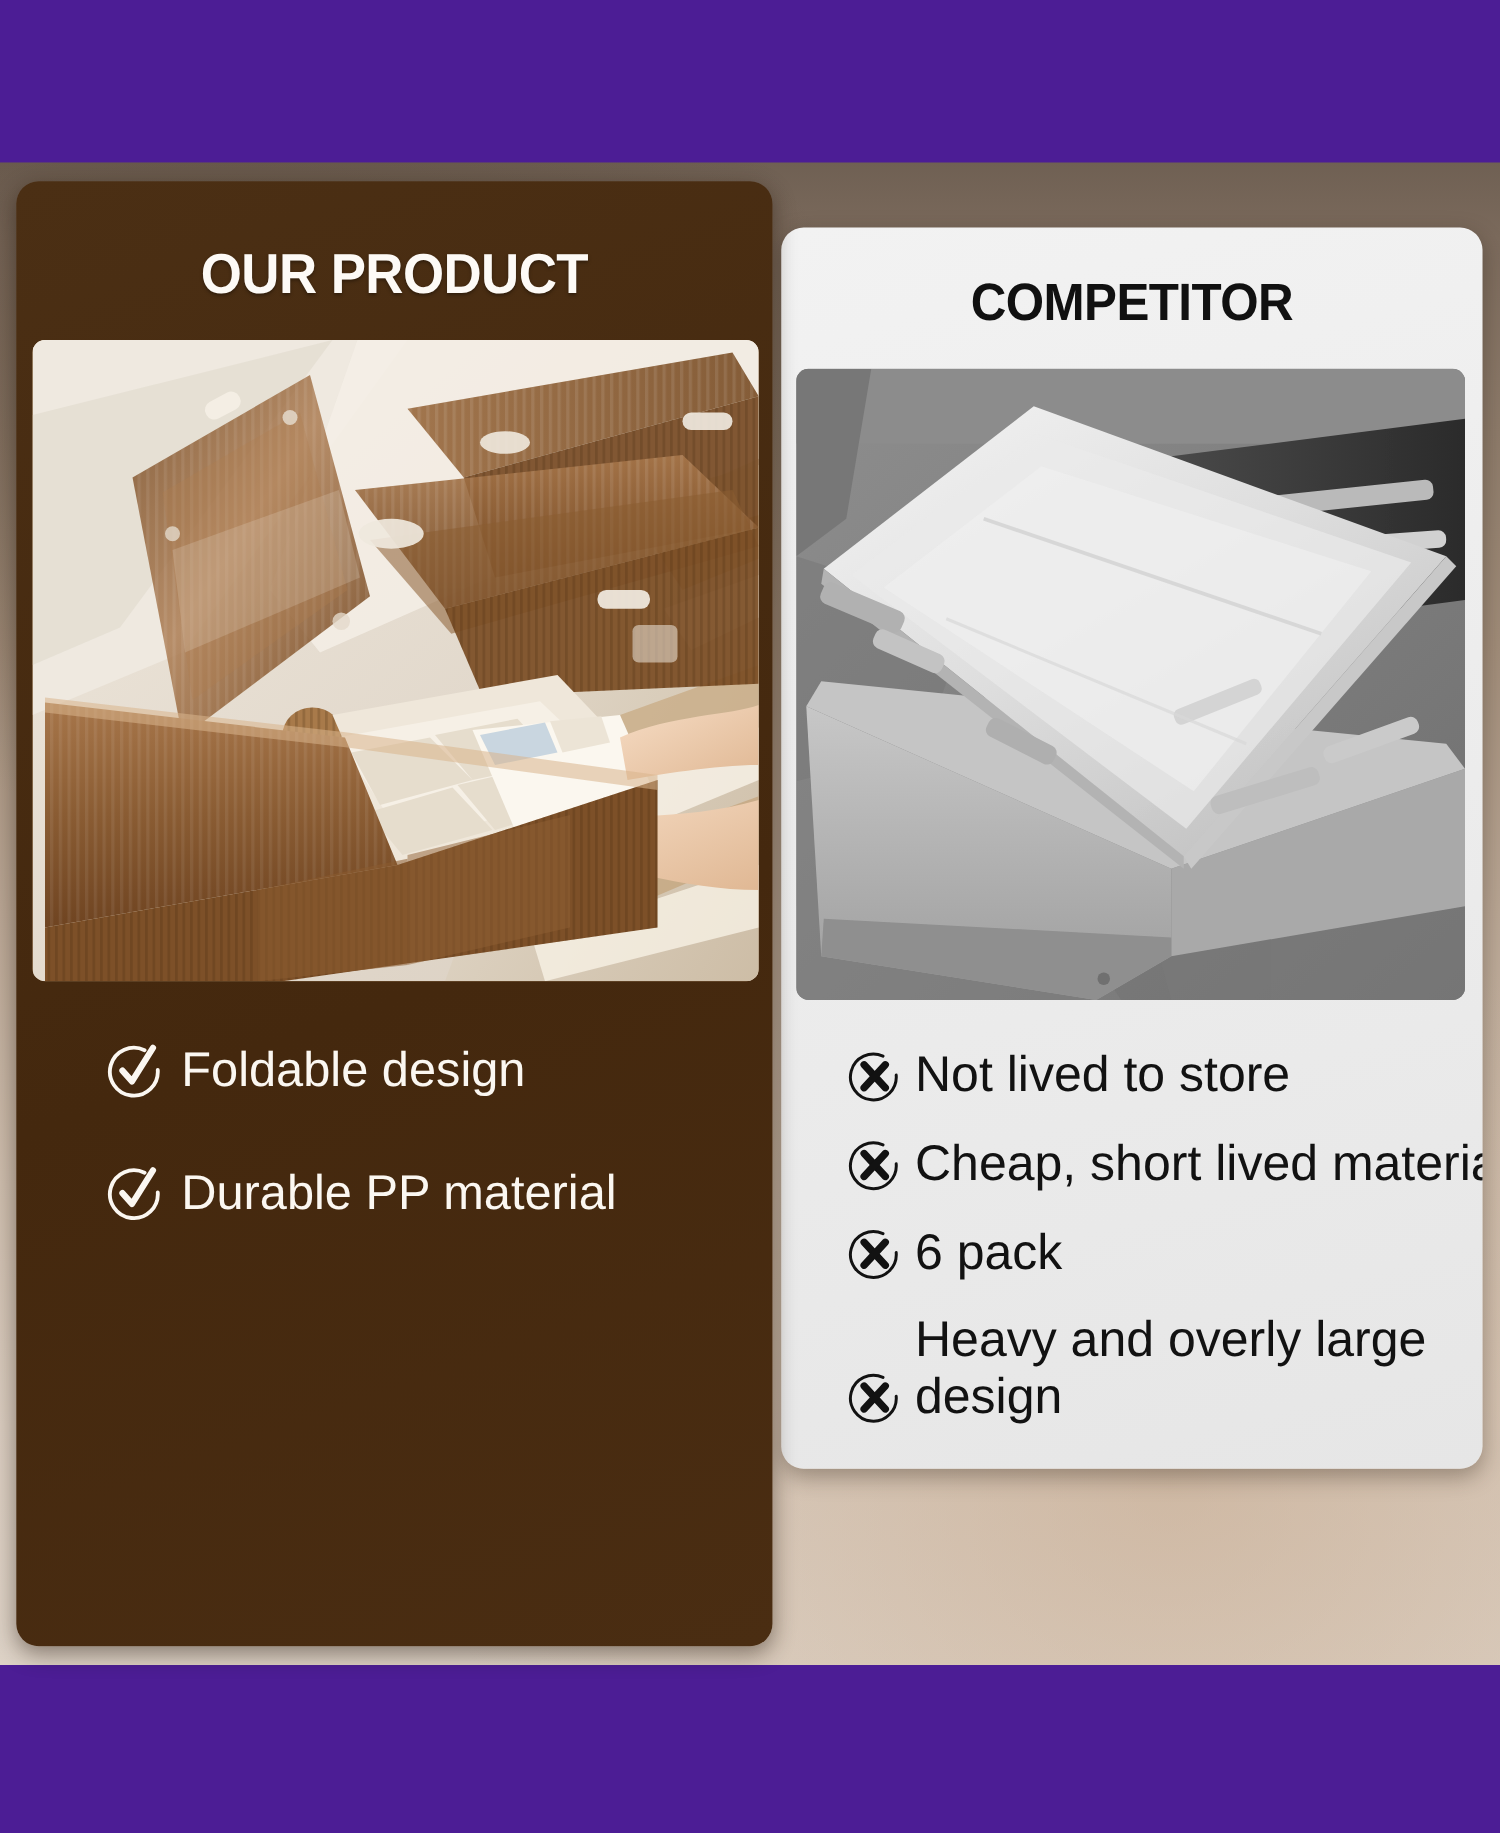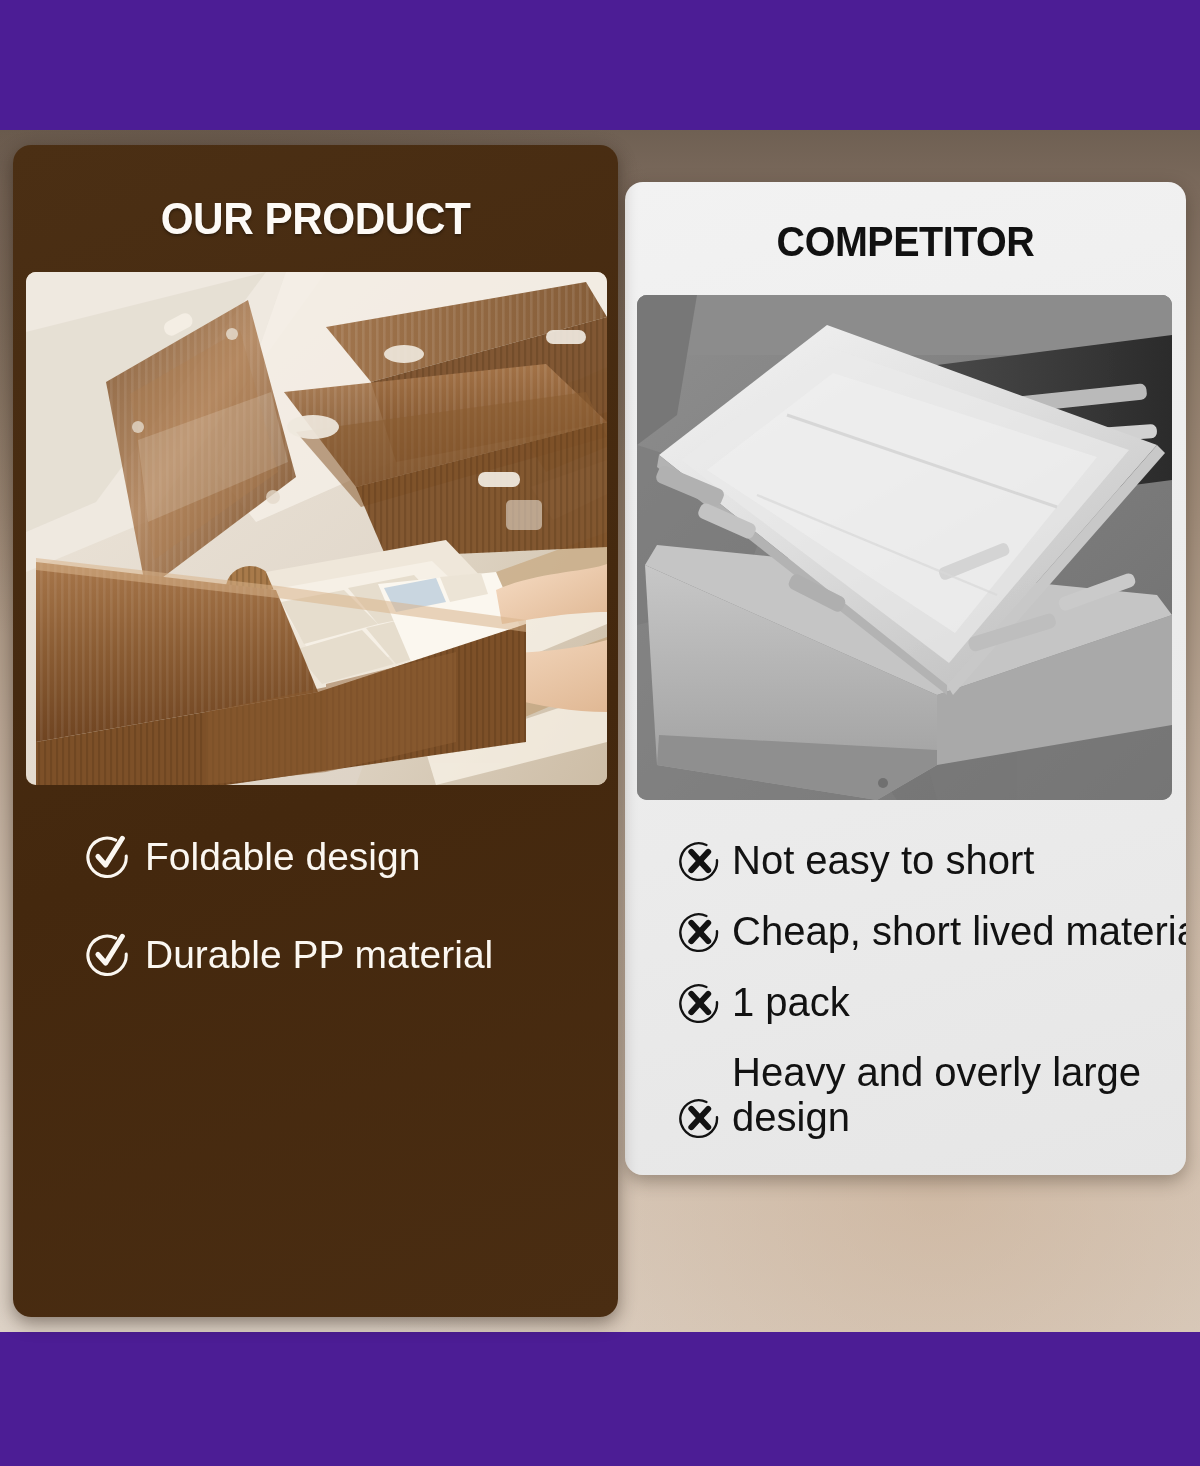--- a/index.html
+++ b/index.html
@@ -397,21 +397,21 @@
     <div class="feature-list list-comp">
 
       <div class="feature-row">
         <span class="feature-icon">
           <svg viewBox="0 0 48 48">
             <path d="M31 6.5 A20 20 0 1 0 42.5 23" fill="none" stroke="#121212" stroke-width="2.6" stroke-linecap="round"></path>
             <path d="M14.5 14 L33 34" fill="none" stroke="#121212" stroke-width="6.4" stroke-linecap="round"></path>
             <path d="M33 14 L14.5 34" fill="none" stroke="#121212" stroke-width="6.4" stroke-linecap="round"></path>
           </svg>
         </span>
-        <span class="feature-label">Not easy to short</span>
+        <span class="feature-label">Not lived to store</span>
       </div>
 
       <div class="feature-row">
         <span class="feature-icon">
           <svg viewBox="0 0 48 48">
             <path d="M31 6.5 A20 20 0 1 0 42.5 23" fill="none" stroke="#121212" stroke-width="2.6" stroke-linecap="round"></path>
             <path d="M14.5 14 L33 34" fill="none" stroke="#121212" stroke-width="6.4" stroke-linecap="round"></path>
             <path d="M33 14 L14.5 34" fill="none" stroke="#121212" stroke-width="6.4" stroke-linecap="round"></path>
           </svg>
         </span>
@@ -419,21 +419,21 @@
       </div>
 
       <div class="feature-row">
         <span class="feature-icon">
           <svg viewBox="0 0 48 48">
             <path d="M31 6.5 A20 20 0 1 0 42.5 23" fill="none" stroke="#121212" stroke-width="2.6" stroke-linecap="round"></path>
             <path d="M14.5 14 L33 34" fill="none" stroke="#121212" stroke-width="6.4" stroke-linecap="round"></path>
             <path d="M33 14 L14.5 34" fill="none" stroke="#121212" stroke-width="6.4" stroke-linecap="round"></path>
           </svg>
         </span>
-        <span class="feature-label">1 pack</span>
+        <span class="feature-label">6 pack</span>
       </div>
 
       <div class="feature-row">
         <span class="feature-icon">
           <svg viewBox="0 0 48 48">
             <path d="M31 6.5 A20 20 0 1 0 42.5 23" fill="none" stroke="#121212" stroke-width="2.6" stroke-linecap="round"></path>
             <path d="M14.5 14 L33 34" fill="none" stroke="#121212" stroke-width="6.4" stroke-linecap="round"></path>
             <path d="M33 14 L14.5 34" fill="none" stroke="#121212" stroke-width="6.4" stroke-linecap="round"></path>
           </svg>
         </span>

